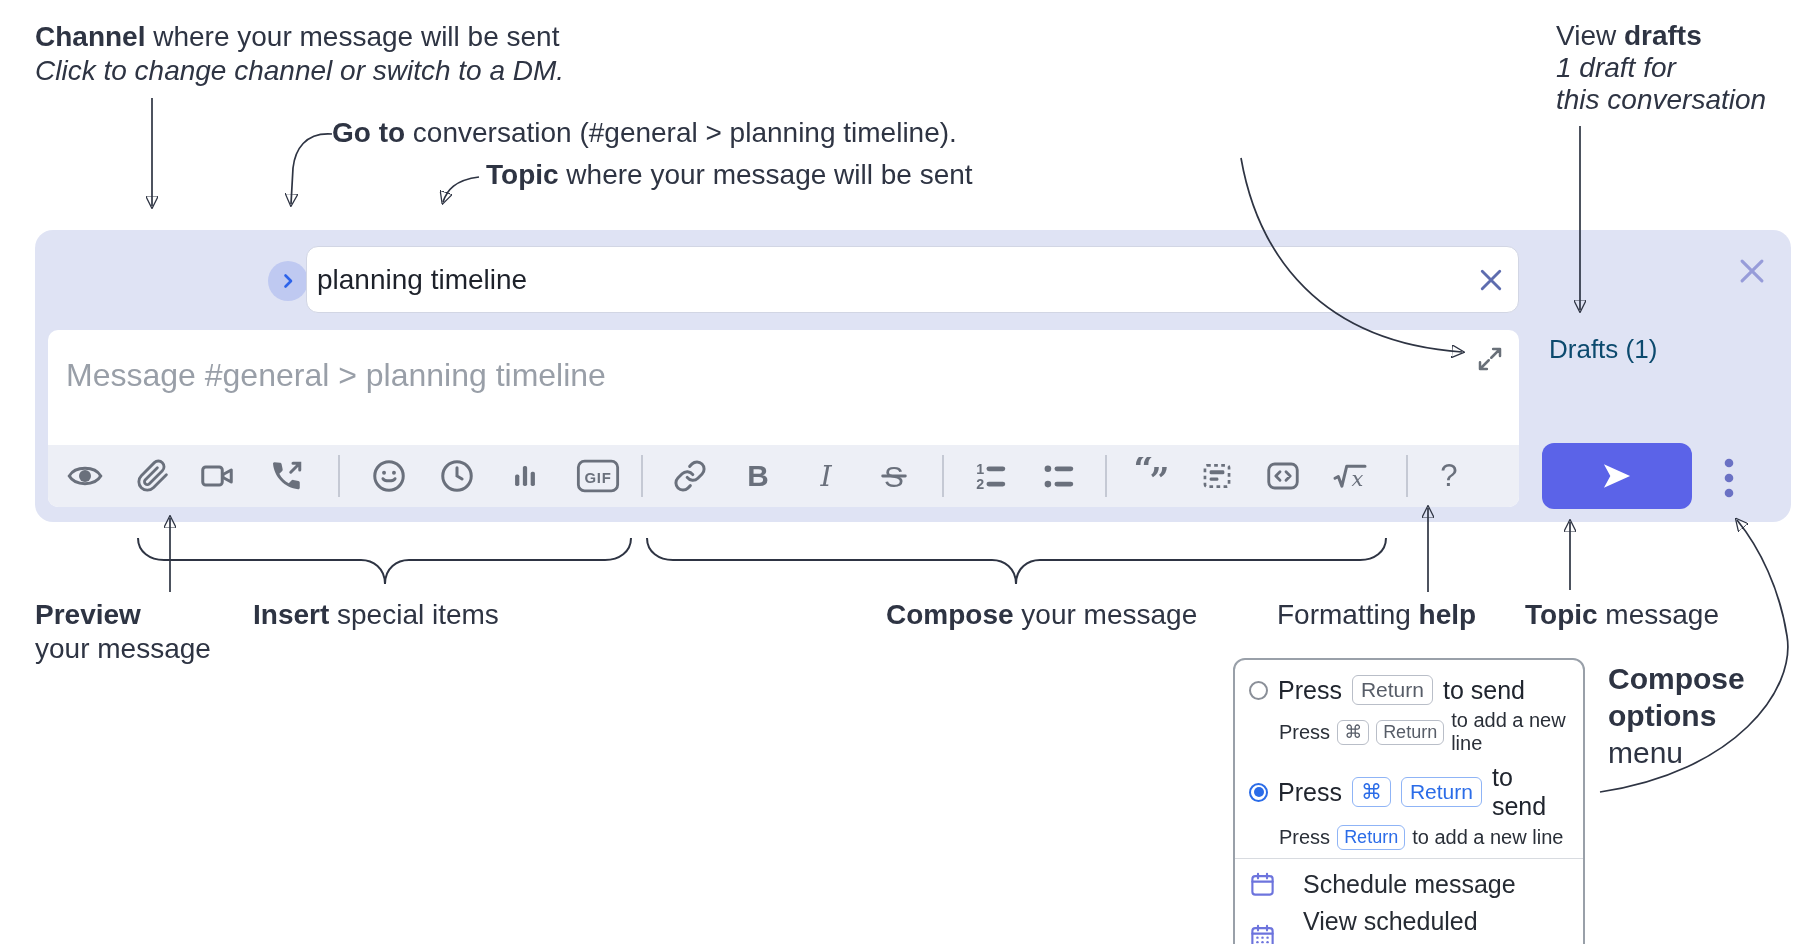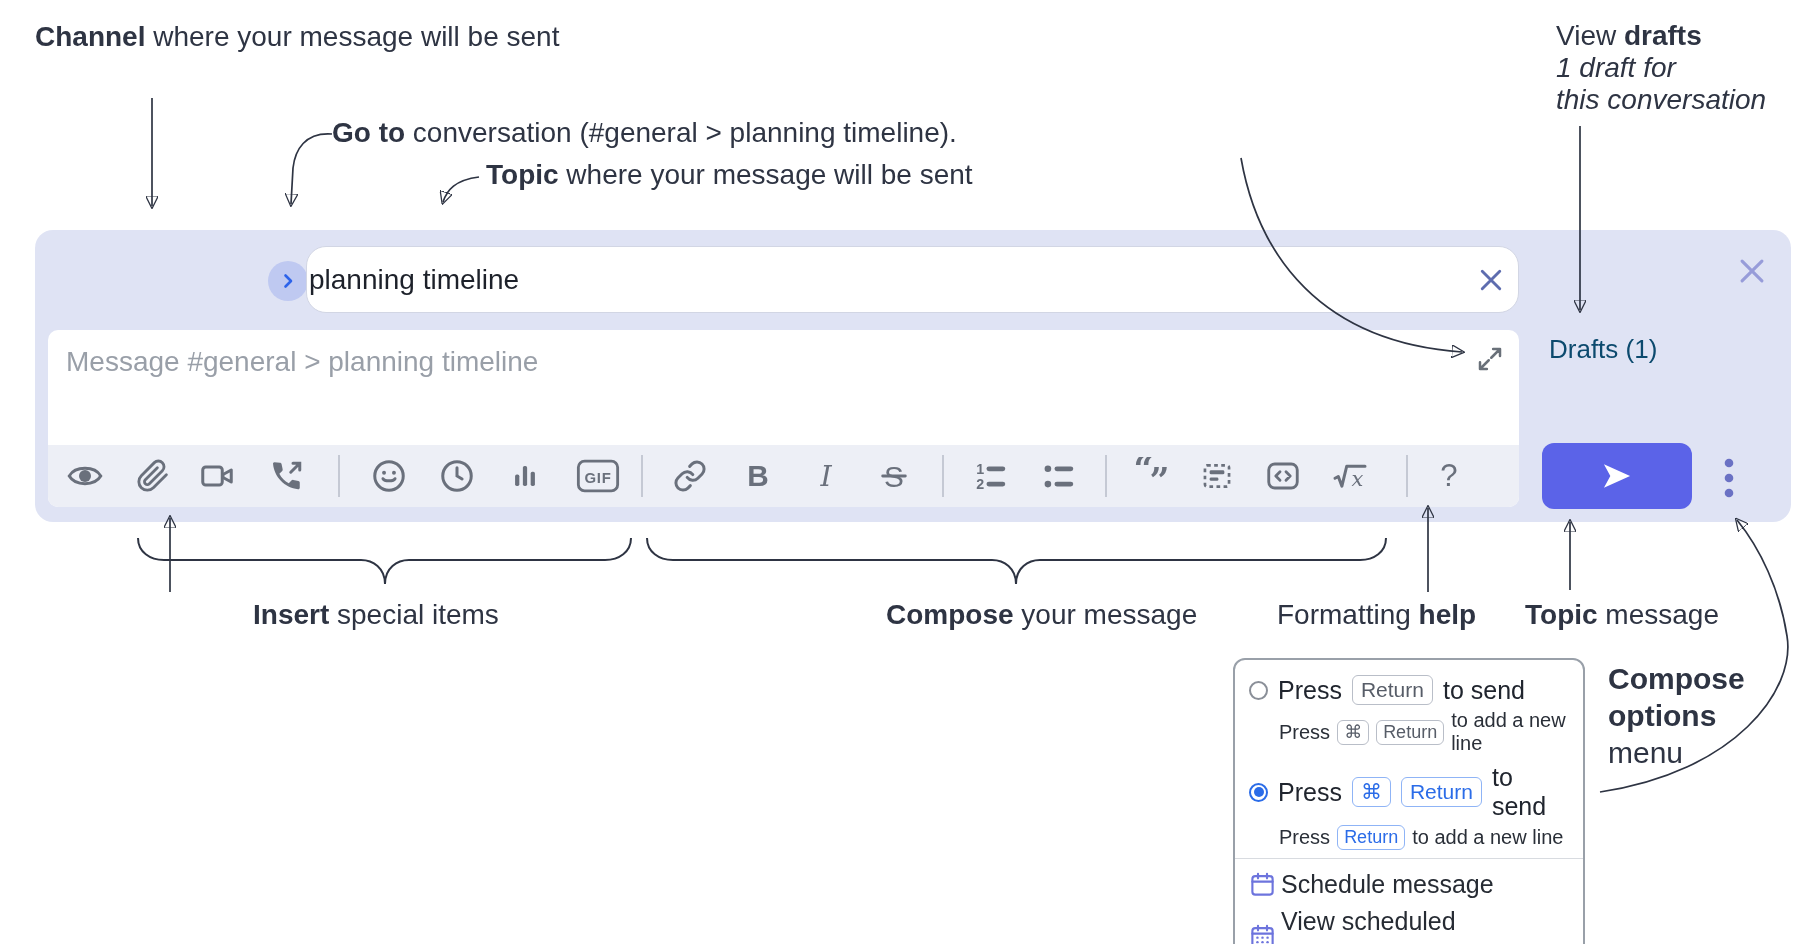--- a/index.html
+++ b/index.html
@@ -15,31 +15,31 @@
   
   #compose{position:absolute;left:35px;top:230px;width:1756px;height:292px;
            background:#dfe3f4;border-radius:18px;}
   #channel-pill{position:absolute;left:14px;top:16px;width:202px;height:67px;background:#fff;
            border:1.5px solid #c6cada;border-radius:10px;display:flex;align-items:center;
            padding:0 12px;box-sizing:border-box;cursor:pointer;}
   #channel-pill .nm{font-size:28px;color:#2b2f38;margin:0 8px 0 9px;flex:1;}
   #jump-circle{position:absolute;left:233px;top:31px;width:40px;height:40px;border-radius:50%;
            background:#bfc9f1;display:flex;align-items:center;justify-content:center;cursor:pointer;}
   #topic-box{position:absolute;left:271px;top:16px;width:1213px;height:67px;background:#fff;
-           border:1px solid #d2d6e4;border-radius:20px;display:flex;align-items:center;
-           box-sizing:border-box;padding:0 10px 0 0;}
+           border:1px solid #d2d6e4;border-radius:12px;display:flex;align-items:center;
+           box-sizing:border-box;padding:0 10px 0 8px;}
   #topic-box input{flex:1;border:none;outline:none;font-family:"Liberation Sans",sans-serif;
            font-size:28px;color:#1d212a;background:transparent;}
   .xbtn{background:none;border:none;padding:2px;cursor:pointer;line-height:0;}
   #compose-close{position:absolute;left:1698px;top:22px;}
   #msg-container{position:absolute;left:13px;top:100px;width:1471px;height:177px;background:#fff;
            border-radius:10px;}
-  #msg-input{position:absolute;left:0;top:0;width:100%;height:113px;border:none;outline:none;
+  #msg-input{position:absolute;left:0;top:11px;width:100%;height:113px;border:none;outline:none;
            resize:none;box-sizing:border-box;padding:16px 60px 0 18px;background:transparent;
-           font-family:"Liberation Sans",sans-serif;font-size:28px;color:#1d212a;}
+           font-family:"Liberation Sans",sans-serif;font-size:32px;color:#1d212a;}
   #msg-input::placeholder{color:#999fa8;opacity:1;}
   #expand-btn{position:absolute;right:12px;top:12px;}
   #toolbar{position:absolute;left:0;bottom:0;width:100%;height:62px;background:#edeff6;
            border-radius:0 0 10px 10px;}
   .tb{position:absolute;top:50%;transform:translate(-50%,-50%);background:none;border:none;
            padding:0;line-height:0;cursor:pointer;color:#6a707c;}
   .tdiv{position:absolute;top:50%;transform:translate(-50%,-50%);width:2px;height:42px;
            background:#c5c9d4;}
   #drafts-link{position:absolute;left:1508px;top:103px;font-size:26px;color:#0c4a6e;
            cursor:pointer;background:none;border:none;font-family:"Liberation Sans",sans-serif;}
@@ -59,21 +59,21 @@
   .radio{width:19px;height:19px;border-radius:50%;border:2px solid #8a8f98;box-sizing:border-box;
          flex:0 0 auto;background:#fff;}
   .radio.sel{border-color:#2b6ce8;position:relative;}
   .radio.sel::after{content:"";position:absolute;left:2.5px;top:2.5px;width:10px;height:10px;
          border-radius:50%;background:#2b6ce8;}
   .key{display:inline-block;border:1.5px solid #b9bec8;border-radius:6px;padding:0 8px;
        line-height:28px;font-size:21px;color:#575d68;background:#fff;}
   .key.sm{font-size:18px;line-height:23px;padding:0 6px;}
   .key.blue{color:#2b6ce8;border-color:#8fb4f6;}
   .pdiv{border:none;border-top:1.5px solid #d8dbe0;margin:7px -14px;}
-  .menu-row{display:flex;align-items:center;gap:5px;font-size:25px;color:#262b33;
+  .menu-row{display:flex;align-items:center;gap:27px;font-size:25px;color:#262b33;
             padding:4px 0;cursor:pointer;}
   .menu-row svg{flex:0 0 auto;}
 
   svg{display:block;}
 </style>
 </head>
 <body>
 
 <div id="page">
 
@@ -91,20 +91,21 @@
     <path d="M170,592 L170,518" stroke-width="1.7" marker-end="url(#arr)"></path>
     <path d="M1428,592 L1428,508" stroke-width="1.7" marker-end="url(#arr)"></path>
     <path d="M1570,590 L1570,522" stroke-width="1.7" marker-end="url(#arr)"></path>
     <path d="M1600,792 C1735,772 1796,690 1787,636 C1780,590 1760,548 1737,520" stroke-width="1.7" marker-end="url(#arr)"></path>
     <path d="M138,538 C138,552 150,560 164,560 L361,560 C373,560 385,568 385,584 C385,568 397,560 409,560 L605,560 C619,560 631,552 631,538" stroke-width="2"></path>
     <path d="M647,538 C647,552 659,560 673,560 L992,560 C1004,560 1016,568 1016,584 C1016,568 1028,560 1040,560 L1360,560 C1374,560 1386,552 1386,538" stroke-width="2"></path>
   </svg>
 
   <div class="ann" style="left:35px;top:20px;">
     <div><b>Channel</b><span> where your message will be sent</span></div>
+    <div class="it">Click to change channel or switch to a DM.</div>
   </div>
   <div class="ann" style="left:332px;top:116px;">
     <b>Go to</b><span> conversation (#general &gt; planning timeline).</span>
   </div>
   <div class="ann" style="left:486px;top:158px;text-align:center;">
     <b>Topic</b><span> where your message will be sent</span>
   </div>
   <div class="ann small3" style="left:1556px;top:20px;">
     <div><span>View </span><b>drafts</b></div>
     <div class="it">1 draft for</div>
@@ -292,20 +293,24 @@
       <span>
         <svg width="12" height="42" viewBox="0 0 12 42" fill="#6a71c4">
           <circle cx="6" cy="6" r="4.3"></circle>
             <circle cx="6" cy="21" r="4.3"></circle>
             <circle cx="6" cy="36" r="4.3"></circle>
         </svg>
       </span>
     </button>
   </div>
 
+  <div class="ann" style="left:35px;top:598px;">
+    <div><b>Preview</b></div>
+    <div>your message</div>
+  </div>
   <div class="ann" style="left:253px;top:598px;">
     <b>Insert</b><span> special items</span>
   </div>
   <div class="ann" style="left:886px;top:598px;">
     <b>Compose</b><span> your message</span>
   </div>
   <div class="ann" style="left:1277px;top:598px;">
     <span>Formatting </span><b>help</b>
   </div>
   <div class="ann" style="left:1525px;top:598px;">

